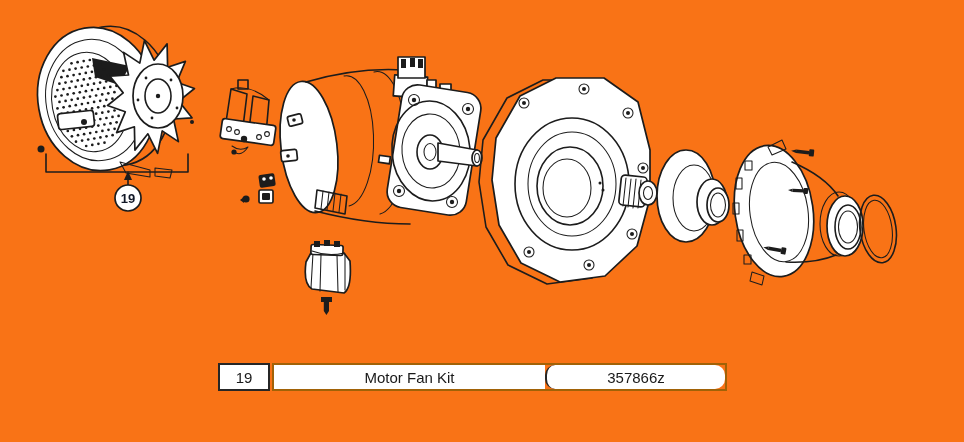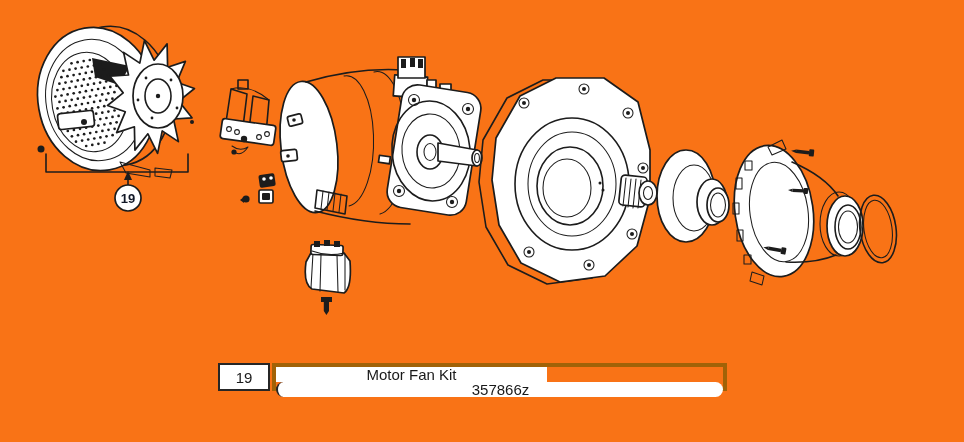--- a/index.html
+++ b/index.html
@@ -17,21 +17,21 @@
   
   .parts-table{
     position:absolute;left:218px;top:363px;height:28px;display:flex;align-items:stretch;
   }
   .pt-cell{
     box-sizing:border-box;display:flex;align-items:center;justify-content:center;
     font-size:15px;line-height:1;background:#ffffff;color:#191919;
   }
   .pt-item{width:52px;border:2px solid #262626;}
   .pt-gap{width:2px;}
-  .pt-join{box-sizing:border-box;display:flex;width:455px;border:4px solid #a16207;flex-direction:column;}
+  .pt-join{box-sizing:border-box;display:flex;width:455px;border:2px solid #a16207;}
   .pt-desc{width:271px;}
   .pt-num{flex:1;border-left:2px solid #262626;border-radius:10px;}
 </style>
 </head>
 <body>
 
 <div class="screen">
 
   <svg class="diagram" width="964" height="442" viewBox="0 0 964 442">
 

